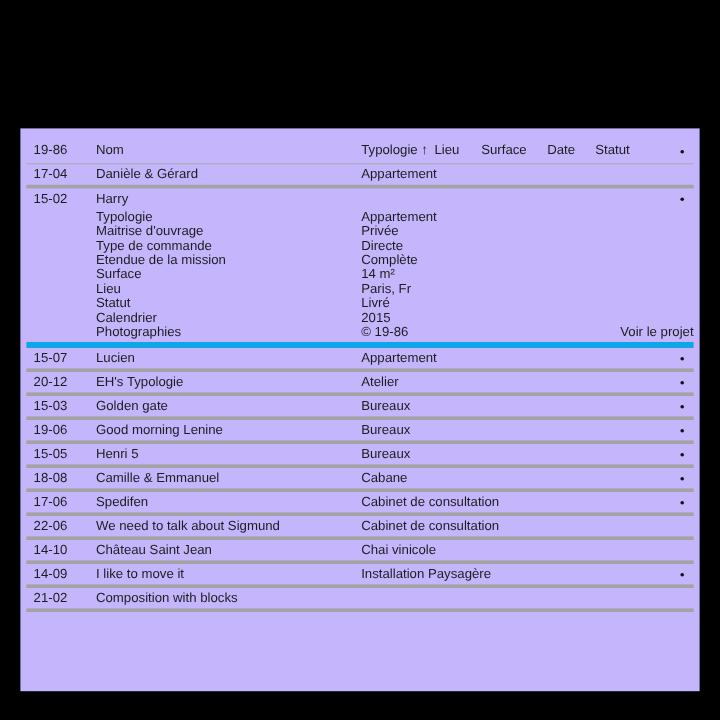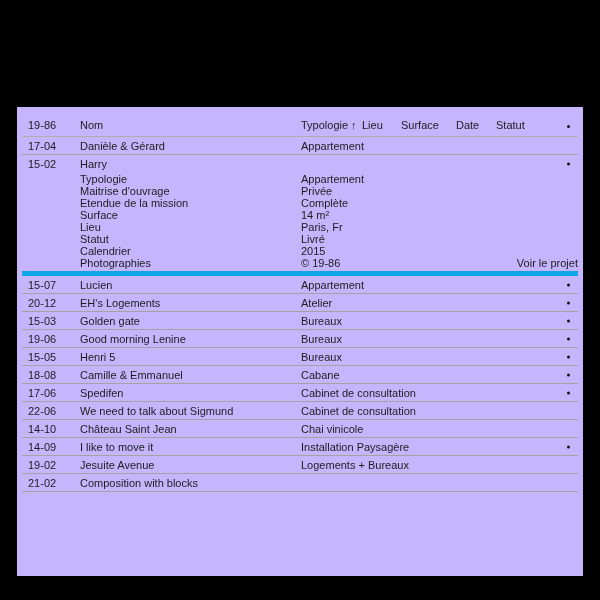--- a/index.html
+++ b/index.html
@@ -9,21 +9,21 @@
     font-family:"Liberation Sans", sans-serif;
   }
   .panel{
     position:absolute;left:17px;top:107px;width:566px;height:469px;
     background:#c4b5fd;overflow:hidden;
     font-size:11px;color:#1d1d1d;
   }
   
   .row{
     position:relative;height:17px;line-height:17px;
-    margin:0 5px;border-bottom:1px solid #a3a3a3;
+    margin:0 5px;border-bottom:3px solid #a3a3a3;
     white-space:nowrap;
   }
   .row .cell{position:absolute;top:50%;transform:translateY(-50%);white-space:nowrap;}
   .c-id{left:6px;}
   .c-name{left:58px;text-align:right;}
   .c-typ{left:279px;}
   .c-lieu{left:340px;}
   .c-surface{left:379px;}
   .c-date{left:434px;}
   .c-statut{left:474px;}
@@ -82,20 +82,24 @@
         </div>
         <div class="detail-line">
           <span class="detail-label">Typologie</span>
           <span class="detail-value">Appartement</span>
         </div>
         <div class="detail-line">
           <span class="detail-label">Maitrise d'ouvrage</span>
           <span class="detail-value">Privée</span>
         </div>
         <div class="detail-line">
+          <span class="detail-label">Type de commande</span>
+          <span class="detail-value">Directe</span>
+        </div>
+        <div class="detail-line">
           <span class="detail-label">Etendue de la mission</span>
           <span class="detail-value">Complète</span>
         </div>
         <div class="detail-line">
           <span class="detail-label">Surface</span>
           <span class="detail-value">14 m²</span>
         </div>
         <div class="detail-line">
           <span class="detail-label">Lieu</span>
           <span class="detail-value">Paris, Fr</span>
@@ -115,21 +119,21 @@
         <a class="view-link">Voir le projet</a>
       </div>
       <div class="row">
         <span class="cell c-id">15-07</span>
         <span class="cell c-name">Lucien</span>
         <span class="cell c-typ">Appartement</span>
         <span class="dot"></span>
       </div>
       <div class="row">
         <span class="cell c-id">20-12</span>
-        <span class="cell c-name">EH's Logements</span>
+        <span class="cell c-name">EH's Typologie</span>
         <span class="cell c-typ">Atelier</span>
         <span class="dot"></span>
       </div>
       <div class="row">
         <span class="cell c-id">15-03</span>
         <span class="cell c-name">Golden gate</span>
         <span class="cell c-typ">Bureaux</span>
         <span class="dot"></span>
       </div>
       <div class="row">
@@ -166,22 +170,17 @@
         <span class="cell c-name">Château Saint Jean</span>
         <span class="cell c-typ">Chai vinicole</span>
       </div>
       <div class="row">
         <span class="cell c-id">14-09</span>
         <span class="cell c-name">I like to move it</span>
         <span class="cell c-typ">Installation Paysagère</span>
         <span class="dot"></span>
       </div>
       <div class="row">
-        <span class="cell c-id">19-02</span>
-        <span class="cell c-name">Jesuite Avenue</span>
-        <span class="cell c-typ">Logements + Bureaux</span>
-      </div>
-      <div class="row">
         <span class="cell c-id">21-02</span>
         <span class="cell c-name">Composition with blocks</span>
       </div>
     </div>
 </div>
 
 </body></html>

